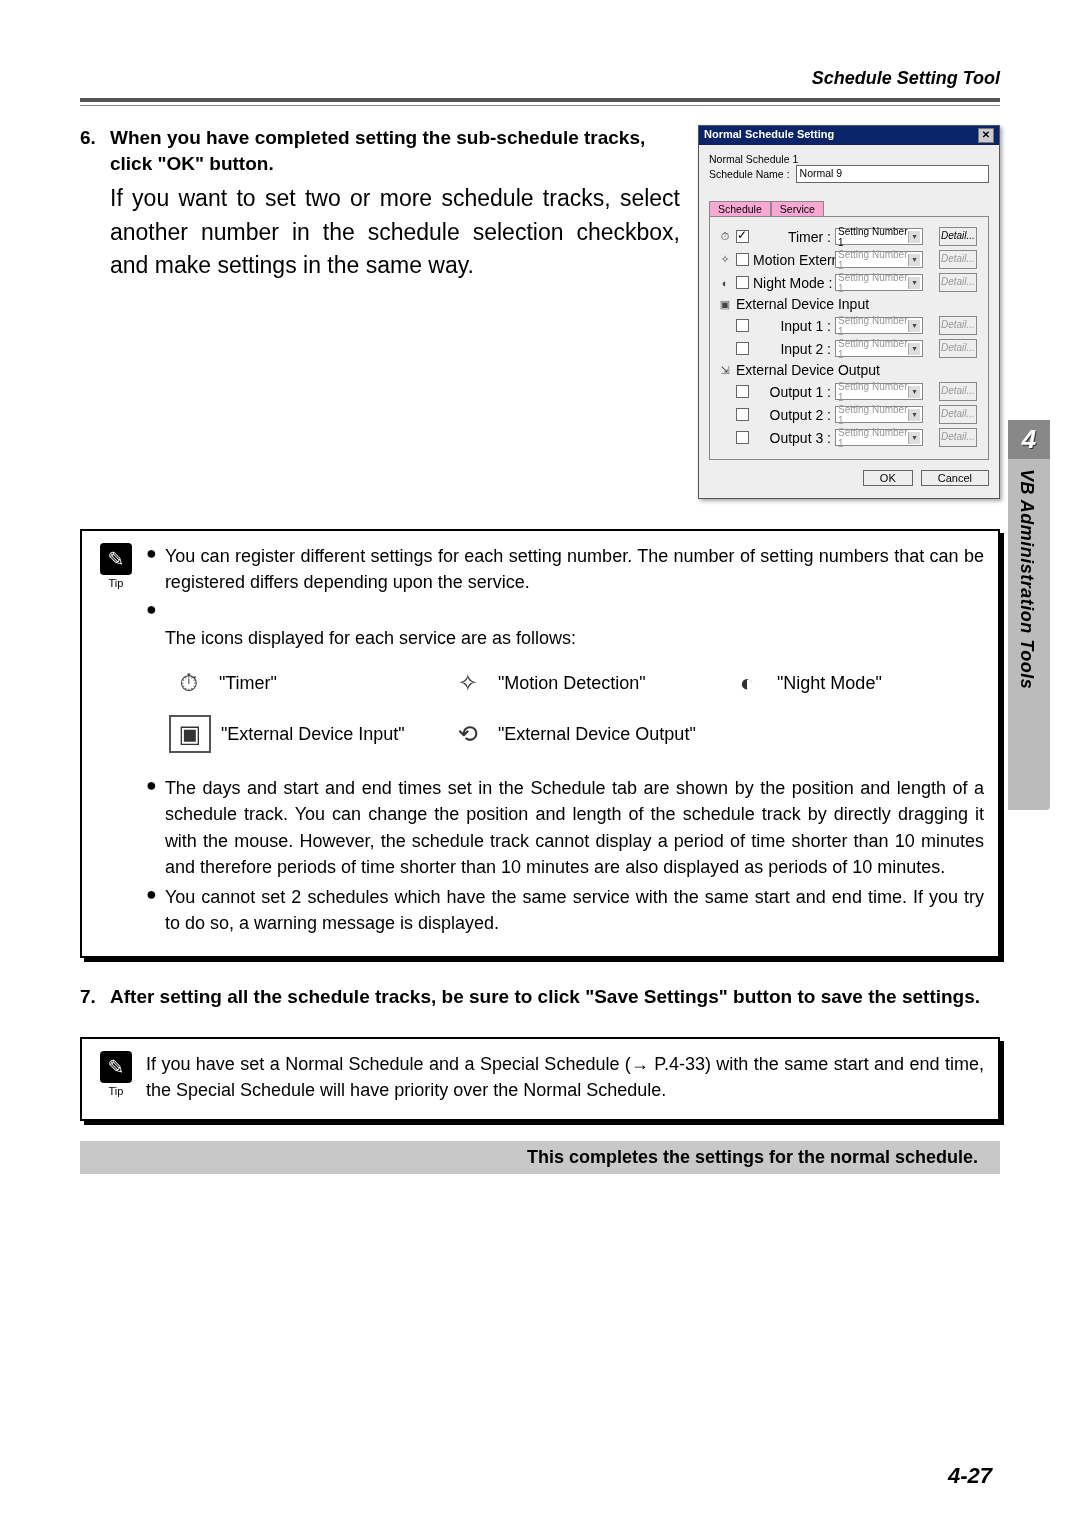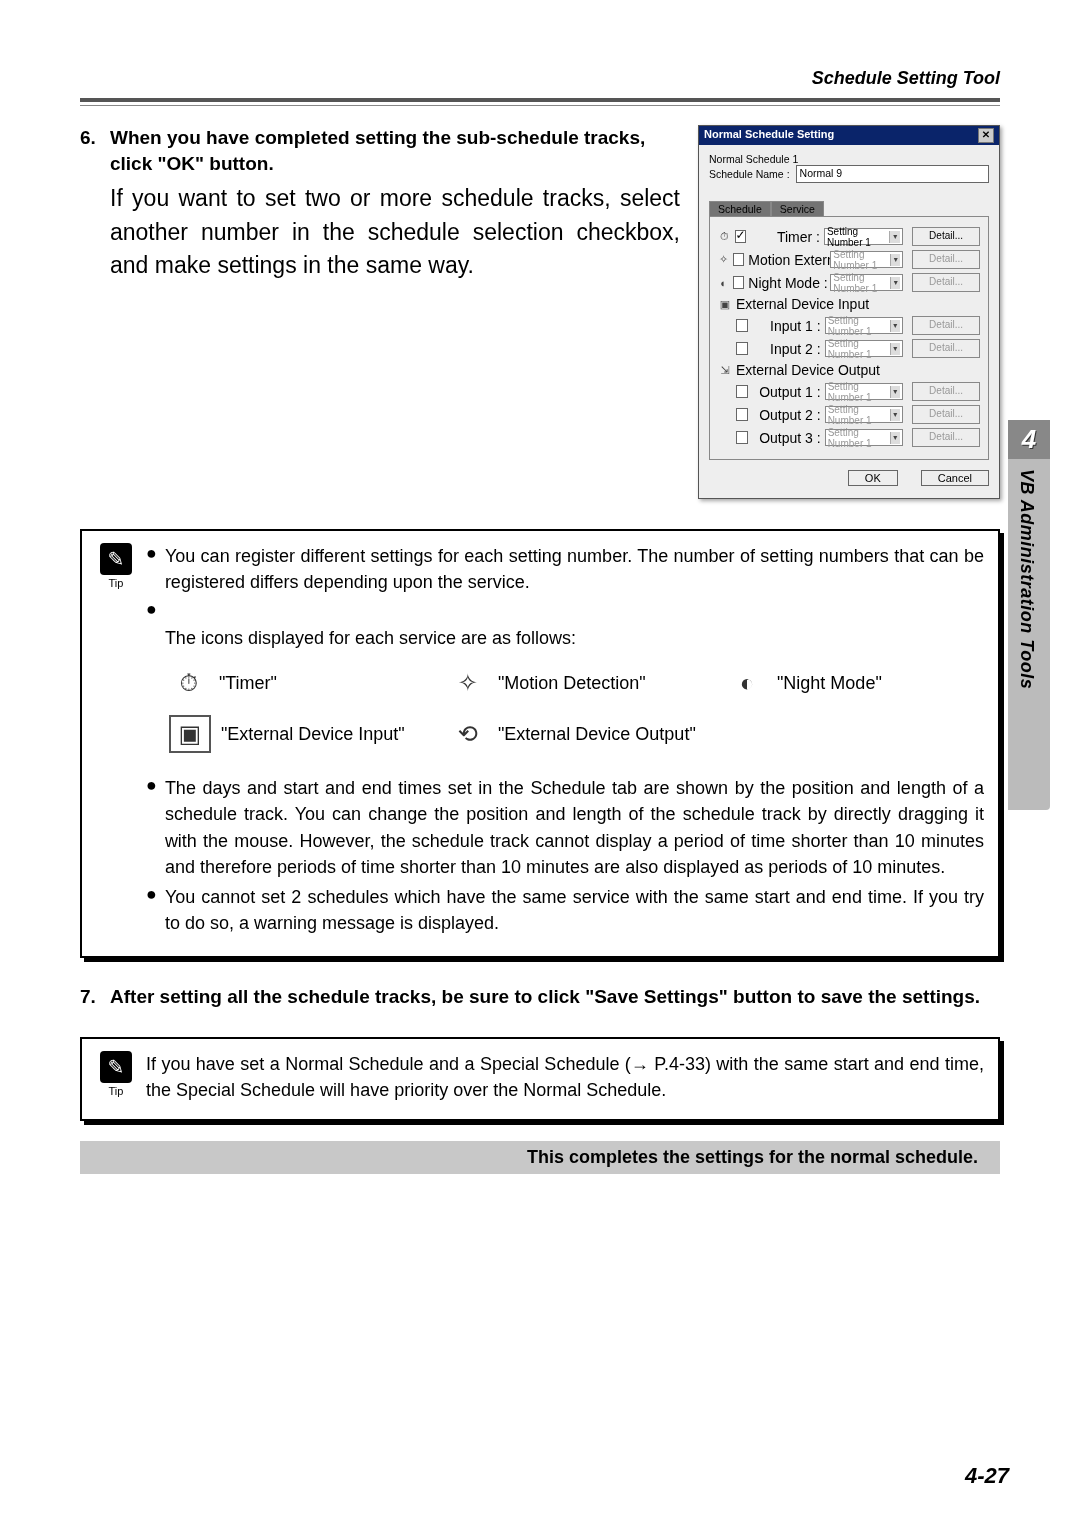--- a/index.html
+++ b/index.html
@@ -117,21 +117,21 @@
     font-size: 10.5px;
     flex: 1;
     height: 14px;
   }
   .tab-strip { display: flex; gap: 0; }
   .tab {
     border: 1px solid #888;
     border-bottom: none;
     padding: 1px 8px;
     font-size: 10.5px;
-    background: #737373;
+    background: #f9a8d4;
   }
   .tab-panel {
     border: 1px solid #888;
     padding: 10px 8px 8px;
   }
   .svc-row {
     display: flex;
     align-items: center;
     gap: 4px;
     margin-bottom: 4px;
@@ -181,37 +181,38 @@
     width: 12px;
     height: 12px;
     background: #ddd;
     border-left: 1px solid #aaa;
     text-align: center;
     line-height: 11px;
     font-size: 8px;
     color: #444;
   }
   .svc-btn {
-    margin-left: 5px;
+    margin-left: 12px;
     border: 1px solid #888;
     background: #eee;
-    padding: 0 16px;
+    padding: 0 1px;
     font-size: 10px;
     height: 17px;
     line-height: 15px;
     color: #999;
+    font-style: italic;
   }
   .svc-btn.active { color: #000; }
   .svc-indent {
     padding-left: 18px;
   }
   .dlg-footer {
     display: flex;
     justify-content: flex-end;
-    gap: 23px;
+    gap: 8px;
     padding-top: 10px;
     align-items: center;
   }
   .dlg-foot-btn {
     border: 1px solid #666;
     background: #eee;
     padding: 1px 16px;
     font-size: 11px;
   }
 
@@ -333,21 +334,21 @@
     font-weight: bold;
     font-size: 18px;
     padding: 10px 8px;
     letter-spacing: .5px;
     color: #000;
   }
 
   .page-num {
     position: absolute;
     bottom: 40px;
-    right: 71px;
+    right: 88px;
     font-weight: bold;
     font-style: italic;
     font-size: 22px;
   }
 </style>
 </head>
 <body>
 
 <div class="paper">
   <div class="top-gap"></div>

